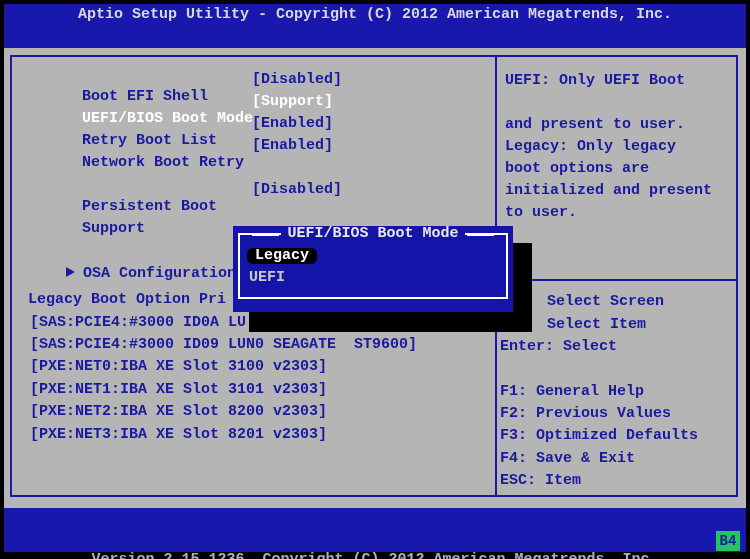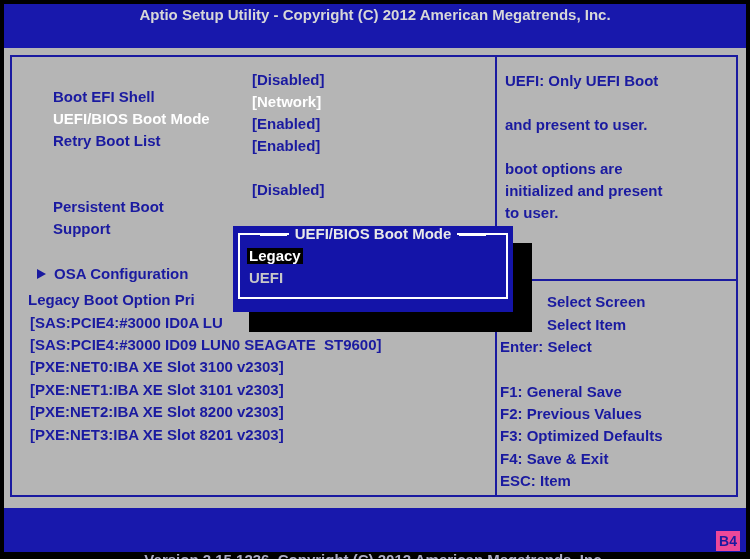--- a/index.html
+++ b/index.html
@@ -1,18 +1,18 @@
 <!DOCTYPE html>
 <html><head>
 <meta charset="utf-8">
 <style>
   html,body{margin:0;padding:0;background:#000;}
   .screen{
     position:relative;width:750px;height:559px;background:#000;overflow:hidden;
-    font-family:Liberation Sans, sans-serif;font-weight:bold;
+    font-family:Liberation Mono, monospace;font-weight:bold;
   }
   .screen span, .screen div{white-space:pre;}
 
   
   .titlebar{position:absolute;left:4px;top:4px;width:742px;height:22px;
     background:#1818AC;color:#D8D8D8;font-size:15px;line-height:22px;text-align:center;}
   .menubar{position:absolute;left:4px;top:26px;width:742px;height:22px;
     background:#1818AC;color:#B5B5B5;font-size:15px;line-height:22px;
     padding-left:30px;box-sizing:border-box;}
   .menu-item{display:inline-block;padding:0 8px;margin-right:4px;height:22px;}
@@ -43,28 +43,28 @@
   .popup-shadow{position:absolute;left:249px;top:243px;width:283px;height:89px;
     background:#000;z-index:5;}
   .popup{position:absolute;left:233px;top:226px;width:280px;height:86px;
     background:#1414A8;z-index:6;font-size:15px;}
   .popup-border{position:absolute;left:5px;top:7px;right:5px;bottom:13px;border:2px solid #FFFFFF;}
   .popup-title{position:absolute;left:0;top:0;right:0;height:16px;display:flex;
     align-items:center;justify-content:center;color:#E8E8E8;}
   .popup-title .dash{width:27px;height:3px;background:#FFFFFF;margin:0 2px;}
   .popup-title .t{background:#1414A8;padding:0 6px;line-height:16px;}
   .popup-option{position:absolute;left:16px;height:16px;line-height:16px;color:#C8C8C8;}
-  .popup-option.selected{background:#000000;color:#FFFFFF;padding:0 2px;margin-left:-2px;}
+  .popup-option.selected{background:#000000;color:#FFFFFF;padding:0 8px;margin-left:-2px;border-radius:6px;}
 
   
   .bottombar{position:absolute;left:4px;top:508px;width:742px;height:44px;
     background:#1818AC;color:#AEAEC6;font-size:15px;}
   .version{padding-top:9px;text-align:center;}
   .badge{position:absolute;left:712px;top:23px;width:24px;height:20px;
-    background:#ec4899;color:#1A1AA0;font-size:14px;line-height:20px;text-align:center;}
+    background:#22c55e;color:#1A1AA0;font-size:14px;line-height:20px;text-align:center;}
 </style>
 </head>
 <body>
 
 <div class="screen">
 
   <div class="titlebar">Aptio Setup Utility - Copyright (C) 2012 American Megatrends, Inc.</div>
 
   <div class="menubar">
     <span class="menu-item">Main</span>
@@ -79,27 +79,28 @@
     <div class="vdivider"></div>
     <div class="hdivider"></div>
 
     
     <div class="row" style="top:23px">
       <span class="lbl">Boot EFI Shell</span>
       <span class="val">[Disabled]</span>
     </div>
     <div class="row selected" style="top:45px">
       <span class="lbl">UEFI/BIOS Boot Mode</span>
-      <span class="val">[Network]</span>
+      <span class="val">[Support]</span>
     </div>
     <div class="row" style="top:67px">
       <span class="lbl">Retry Boot List</span>
       <span class="val">[Enabled]</span>
     </div>
     <div class="row" style="top:89px">
+      <span class="lbl">Network Boot Retry</span>
       <span class="val">[Enabled]</span>
     </div>
     <div class="row" style="top:133px">
       <span class="lbl">Persistent Boot</span>
       <span class="val">[Disabled]</span>
     </div>
     <div class="row" style="top:155px">
       <span class="lbl">Support</span>
     </div>
 
@@ -111,29 +112,30 @@
     <div class="list-entry" style="top:266px">[SAS:PCIE4:#3000 ID0A LU</div>
     <div class="list-entry" style="top:288px">[SAS:PCIE4:#3000 ID09 LUN0 SEAGATE  ST9600]</div>
     <div class="list-entry" style="top:310px">[PXE:NET0:IBA XE Slot 3100 v2303]</div>
     <div class="list-entry" style="top:333px">[PXE:NET1:IBA XE Slot 3101 v2303]</div>
     <div class="list-entry" style="top:355px">[PXE:NET2:IBA XE Slot 8200 v2303]</div>
     <div class="list-entry" style="top:378px">[PXE:NET3:IBA XE Slot 8201 v2303]</div>
 
     
     <div class="help-line" style="top:24px">UEFI: Only UEFI Boot</div>
     <div class="help-line" style="top:68px">and present to user.</div>
+    <div class="help-line" style="top:90px">Legacy: Only legacy</div>
     <div class="help-line" style="top:112px">boot options are</div>
     <div class="help-line" style="top:134px">initialized and present</div>
     <div class="help-line" style="top:156px">to user.</div>
 
     
     <div class="key-line indent" style="top:245px">Select Screen</div>
     <div class="key-line indent" style="top:268px">Select Item</div>
     <div class="key-line" style="top:290px">Enter: Select</div>
-    <div class="key-line" style="top:335px">F1: General Save</div>
+    <div class="key-line" style="top:335px">F1: General Help</div>
     <div class="key-line" style="top:357px">F2: Previous Values</div>
     <div class="key-line" style="top:379px">F3: Optimized Defaults</div>
     <div class="key-line" style="top:402px">F4: Save &amp; Exit</div>
     <div class="key-line" style="top:424px">ESC: Item</div>
   </div>
 
   <div class="popup-shadow"></div>
   <div class="popup">
     <div class="popup-border"></div>
     <div class="popup-title">

